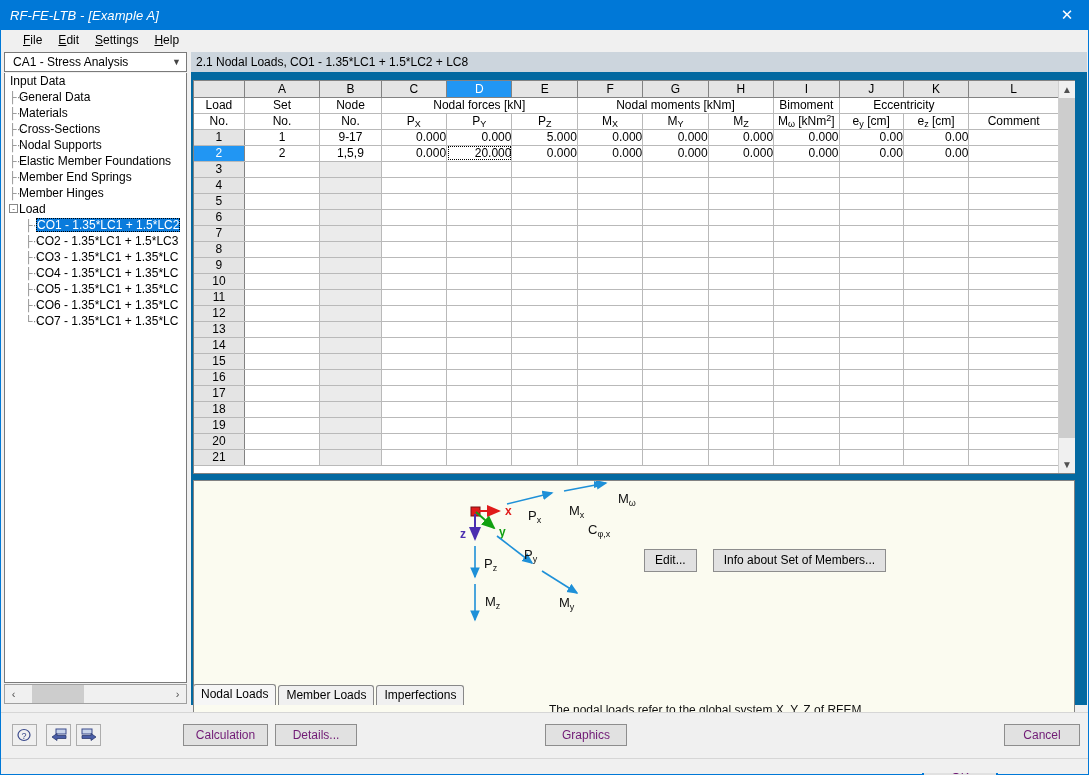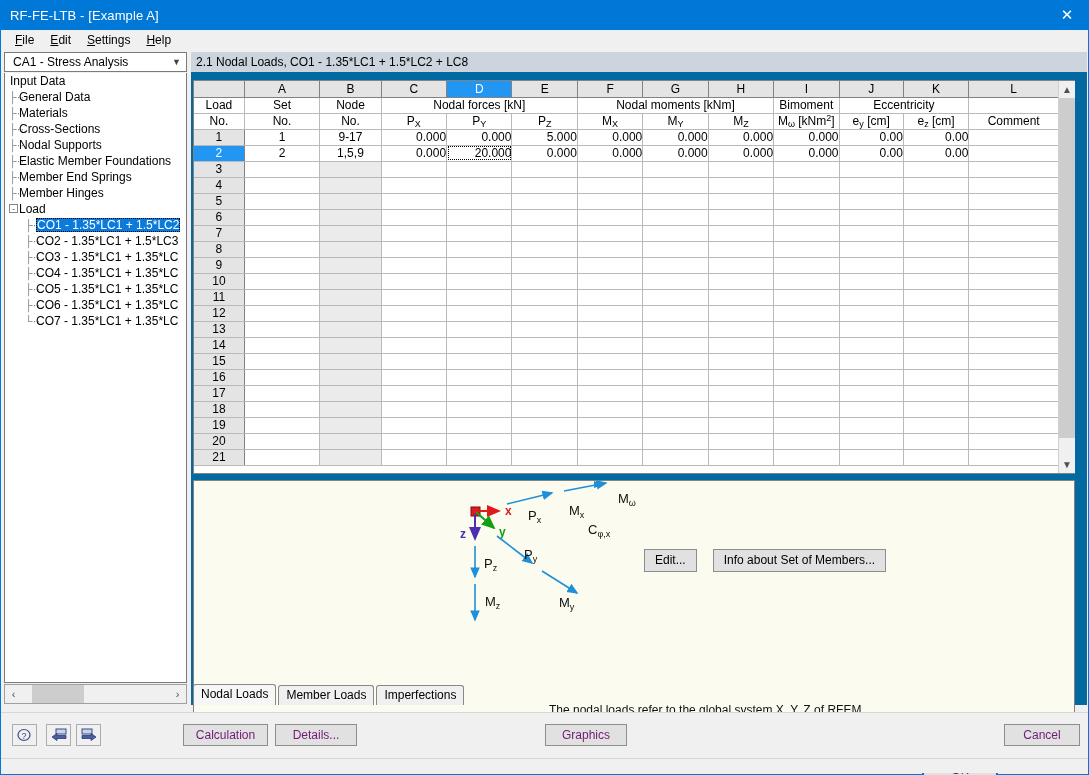--- a/index.html
+++ b/index.html
@@ -19,33 +19,33 @@
     border-top: none;
   }
 
   
   .titlebar {
     position: absolute; left: 0; top: 0; width: 1089px; height: 30px;
     background: #0078d7; color: #fff;
     display: flex; align-items: center;
   }
   .titlebar .title {
-    margin-left: 9px; font-size: 13px; letter-spacing: .1px;
+    margin-left: 9px; font-size: 13px; letter-spacing: .1px; font-style: italic;
   }
   .titlebar .closebtn {
     position: absolute; right: 0; top: 0; width: 46px; height: 30px;
     display: flex; align-items: center; justify-content: center;
     font-size: 15px; color: #fff; cursor: pointer;
   }
 
   
   .menubar {
     position: absolute; left: 0; top: 30px; width: 977px; height: 20px;
     background: #f0f0f0;
-    display: flex; align-items: center; padding-left: 6px;
+    display: flex; align-items: center; padding-left: 14px;
   }
   .menubar .mi {
     padding: 2px 8px; font-size: 12px; color: #000; cursor: default;
   }
   .menubar .mi u { text-decoration: underline; }
 
   
   .leftpanel {
     position: absolute; left: 3px; top: 52px; width: 183px; height: 653px;
   }

